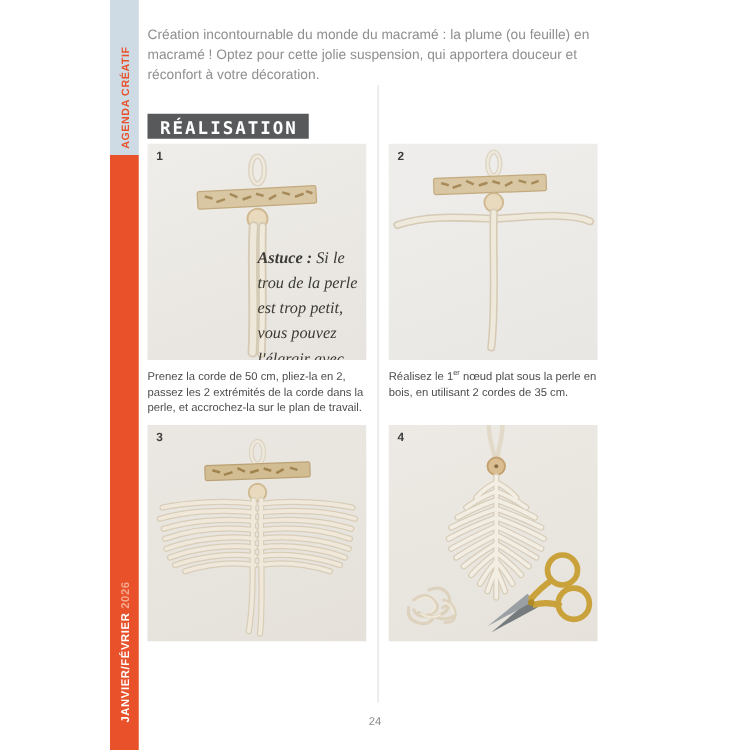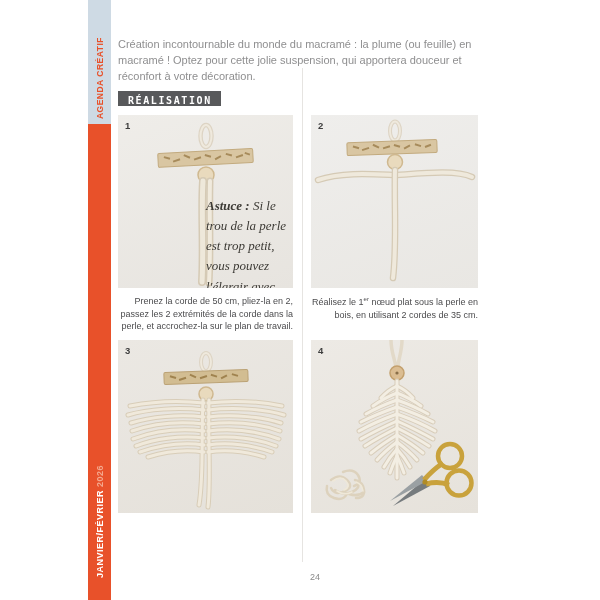--- a/index.html
+++ b/index.html
@@ -12,51 +12,51 @@
                display:flex;justify-content:center;align-items:flex-end;padding-bottom:5px;box-sizing:border-box;}
   .sidebar-bottom{height:476px;background:var(--orange,#E8512A);
                display:flex;justify-content:center;align-items:flex-end;padding-bottom:22px;box-sizing:border-box;}
   .vtext{writing-mode:vertical-rl;transform:rotate(180deg);white-space:nowrap;
          font-size:8.5px;font-weight:bold;letter-spacing:0.5px;}
   .sidebar-top .vtext{color:var(--orange,#E8512A);}
   .sidebar-bottom .vtext{color:#ffffff;font-size:9px;}
   .year{color:var(--year_light,#F4A88E);}
 
   
-  .intro{position:absolute;left:118px;top:26px;width:368px;
+  .intro{position:absolute;left:118px;top:10px;width:368px;
          font-size:11px;line-height:1.45;color:var(--text_gray,#8F8F90);}
   .badge{position:absolute;left:118px;top:91px;background:var(--badge_bg,#58595B);color:#fff;
-         font-family:"DejaVu Sans Mono",monospace;font-size:10px;font-weight:bold;
+         font-family:"DejaVu Sans Mono",monospace;font-size:14px;font-weight:bold;
          letter-spacing:1.6px;padding:4px 9px 0 10px;}
 
   .col-divider{position:absolute;left:302px;top:68px;width:1px;height:494px;background:#e6e4e1;}
 
   
   .step{position:absolute;}
   .s1{left:118px;top:115px;width:175px;}
   .s2{left:311px;top:115px;width:167px;}
   .s3{left:118px;top:340px;width:175px;}
   .s4{left:311px;top:340px;width:167px;}
   .photo{position:relative;height:173px;overflow:hidden;}
   .ph1{background:linear-gradient(160deg,#efede9,#e7e4df);}
   .ph2{background:linear-gradient(160deg,#efeeec,#e9e7e3);}
   .ph3{background:linear-gradient(160deg,#ebe8e3,#e5e1da);}
   .ph4{background:linear-gradient(160deg,#edeae5,#e6e2db);}
   .photo svg{position:absolute;inset:0;width:100%;height:100%;}
   .stepnum{position:absolute;top:5px;left:7px;font-size:9.5px;font-weight:bold;color:#3d3d3d;z-index:2;}
-  .caption{margin-top:7px;font-size:9px;line-height:1.4;color:var(--caption_gray,#4C4C4E);text-align:right;}
+  .caption{margin-top:7px;font-size:9px;line-height:1.4;color:var(--caption_gray,#4C4C4E);}
   sup{font-size:6px;}
 
   
   .astuce{position:absolute;left:88px;top:81px;width:84px;z-index:2;
           font-family:Liberation Serif, serif;font-style:italic;
           font-size:13px;line-height:1.55;color:#3c3a35;}
   .astuce b{font-weight:bold;}
 
-  .page-number{position:absolute;left:280px;top:572px;width:40px;text-align:right;
+  .page-number{position:absolute;left:280px;top:572px;width:40px;text-align:center;
                font-size:9px;color:#8a8a8a;}
 </style>
 </head>
 <body>
 
 <div class="sidebar">
   <div class="sidebar-top">
     <span class="vtext">AGENDA CRÉATIF</span>
   </div>
   <div class="sidebar-bottom">

